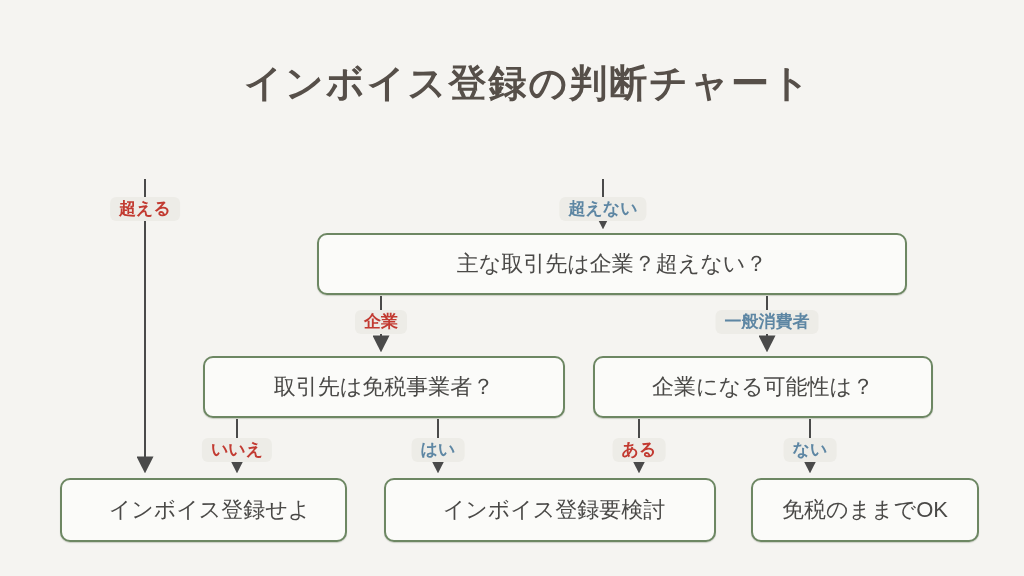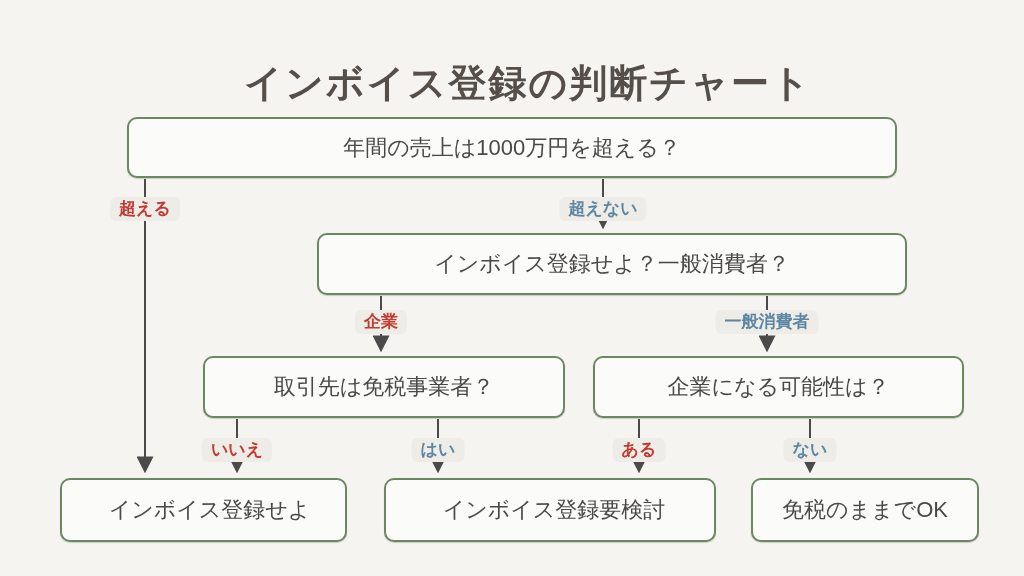--- a/index.html
+++ b/index.html
@@ -57,21 +57,20 @@
 
   <div class="pill red" style="left:145px; top:209px;">超える</div>
   <div class="pill blue" style="left:603px; top:209px;">超えない</div>
   <div class="pill red" style="left:381px; top:322px;">企業</div>
   <div class="pill blue" style="left:767px; top:322px;">一般消費者</div>
   <div class="pill red" style="left:237px; top:450px;">いいえ</div>
   <div class="pill blue" style="left:438px; top:450px;">はい</div>
   <div class="pill red" style="left:639px; top:450px;">ある</div>
   <div class="pill blue" style="left:810px; top:450px;">ない</div>
 
-  <div class="node" style="left:127px; top:117px; width:770px; height:61px;">年間の売上は1000万円を超える？</div>
-  <div class="node" style="left:317px; top:233px; width:590px; height:62px;">インボイス登録せよ？一般消費者？</div>
+  <div class="node" style="left:317px; top:233px; width:590px; height:62px;">主な取引先は企業？超えない？</div>
   <div class="node" style="left:203px; top:356px; width:362px; height:62px;">取引先は免税事業者？</div>
-  <div class="node" style="left:593px; top:356px; width:371px; height:62px;">企業になる可能性は？</div>
+  <div class="node" style="left:593px; top:356px; width:340px; height:62px;">企業になる可能性は？</div>
   <div class="node" style="left:60px;  top:478px; width:287px; height:64px;padding-left:12px;">インボイス登録せよ</div>
   <div class="node" style="left:384px; top:478px; width:332px; height:64px;padding-left:8px;">インボイス登録要検討</div>
   <div class="node" style="left:751px; top:478px; width:228px; height:64px;">免税のままでOK</div>
 
 </div>
 
 </body></html>

